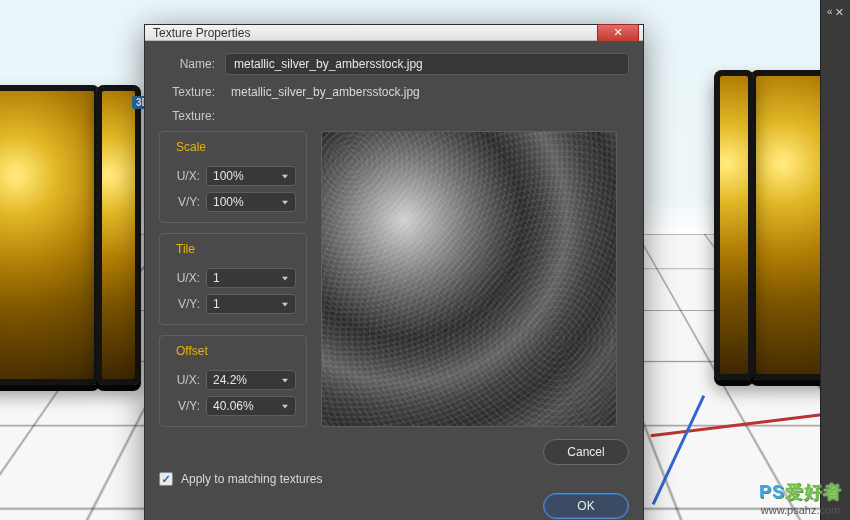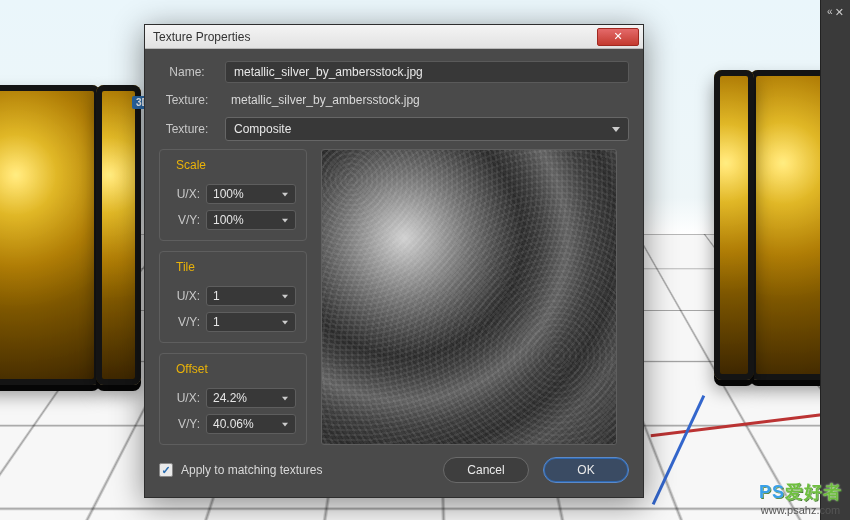--- a/index.html
+++ b/index.html
@@ -49,33 +49,33 @@
     font-size:10px; font-weight:600; padding:1px 4px; border-radius:2px;
   }
 
   
   .dialog {
     position: absolute; left: 144px; top: 24px; width: 500px;
     background: #4a4a4a; border: 1px solid #2e2e2e; box-shadow: 0 6px 30px rgba(0,0,0,.45);
     color: #d9d9d9; font-size: 12px;
   }
   .titlebar {
-    height: 24px; background: linear-gradient(#f4f4f4,#e2e2e2); border-bottom: 1px solid #b8b8b8;
+    height: 16px; background: linear-gradient(#f4f4f4,#e2e2e2); border-bottom: 1px solid #b8b8b8;
     display: flex; align-items: center; justify-content: space-between; padding: 0 4px 0 8px;
     color: #333;
   }
   .titlebar .title { font-size: 12px; }
   .close-btn {
     width: 42px; height: 18px; background: linear-gradient(#e46a6a,#c33a2f);
     border: 1px solid #a02820; border-radius: 2px; display:flex; align-items:center; justify-content:center;
     color:#fff; font-size:11px; line-height:1; cursor:pointer;
   }
   .content { padding: 12px 14px 14px; }
   .row { display:flex; align-items:center; gap:10px; margin-bottom:8px; }
-  .row .lbl { width: 56px; text-align:center; color:#c8c8c8; }
+  .row .lbl { width: 56px; text-align:right; color:#c8c8c8; }
   .text-input {
     flex:1; height:22px; background:#383838; border:1px solid #5a5a5a; border-radius:3px;
     color:#e8e8e8; padding:0 8px; font-size:12px;
   }
   .static-text { flex:1; padding:2px 6px; color:#d9d9d9; }
   .select {
     flex:1; height:24px; background:#383838; border:1px solid #666; border-radius:3px;
     display:flex; align-items:center; justify-content:space-between; padding:0 8px; color:#e8e8e8;
     cursor:pointer;
   }
@@ -111,21 +111,21 @@
     mix-blend-mode: screen; filter: blur(.5px) contrast(1.2);
   }
 
   .footer { display:flex; align-items:center; justify-content:space-between; margin-top:12px; }
   .check { display:flex; align-items:center; gap:8px; }
   .checkbox {
     width:14px; height:14px; border:1px solid #888; border-radius:2px; background:#e9e9e9;
     display:flex; align-items:center; justify-content:center; color:#2a6db0; font-size:11px; font-weight:700;
     cursor:pointer;
   }
-  .btns { display:flex; gap:14px; }
+  .btns { display:flex; gap:28px;flex-direction:column; }
   .btn {
     min-width:86px; height:26px; border-radius:13px; border:1px solid #6a6a6a;
     background:#3e3e3e; color:#eaeaea; display:flex; align-items:center; justify-content:center;
     font-size:12px; cursor:pointer;
   }
   .btn.primary { border-color:#5a89c9; background:#3a4b63; box-shadow: 0 0 0 1px #2d68b3 inset; }
 
   .watermark {
     position:absolute; right:8px; bottom:4px; font-size:18px; letter-spacing:1px;
     color:#6fbf3f; text-shadow:0 0 2px #fff, 1px 1px 0 #2c6b14; font-weight:bold;
@@ -169,24 +169,20 @@
       <input class="text-input" value="metallic_silver_by_ambersstock.jpg" style="">
     </div>
 
     <div class="row">
       <span class="lbl">Texture:</span>
       <span class="static-text">metallic_silver_by_ambersstock.jpg</span>
     </div>
 
     <div class="row">
       <span class="lbl">Texture:</span>
-      <div class="select">
-        <span>Composite</span>
-        <span class="chev-down"></span>
-      </div>
     </div>
 
     <div class="mid">
       <div class="left-col">
 
         <div class="group">
           <div class="glabel">Scale</div>
           <div class="grow">
             <span class="slbl">U/X:</span>
             <div class="numbox">

